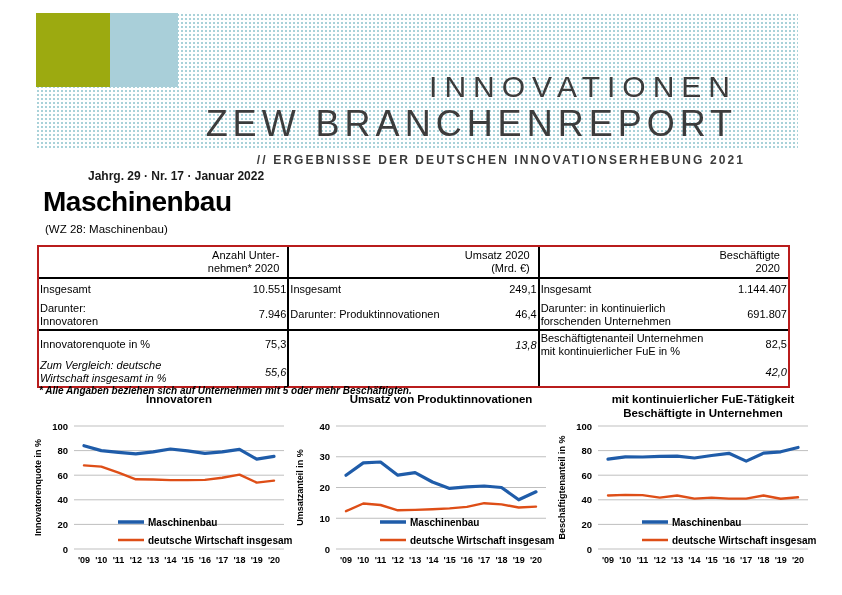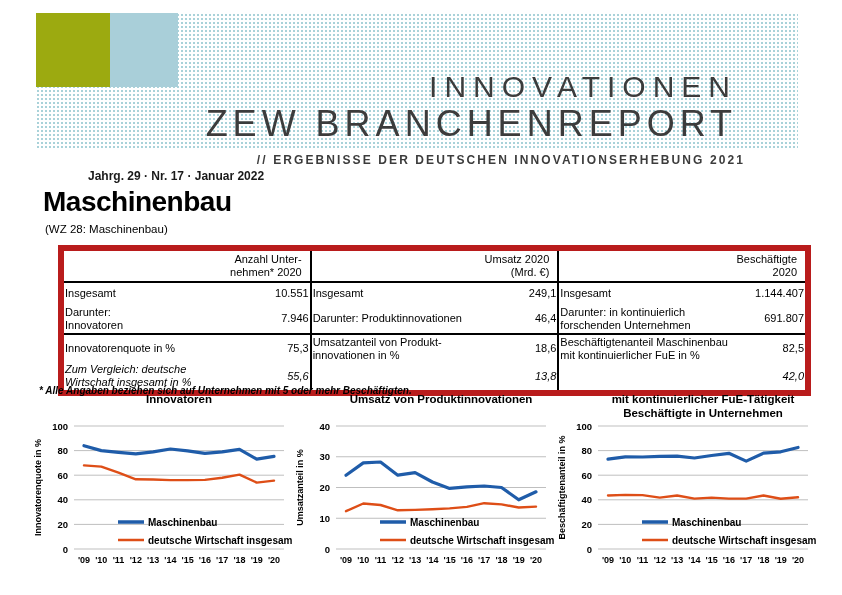--- a/index.html
+++ b/index.html
@@ -31,22 +31,22 @@
   }
   .issue { position:absolute; left:88px; top:169px; font-size:12px; font-weight:bold; color:#1a1a1a; }
 
   
   .report-title { position:absolute; left:43px; top:186px; margin:0; font-size:28px; font-weight:bold; letter-spacing:-0.5px; }
   .report-sub { position:absolute; left:45px; top:223px; font-size:11.5px; }
 
   
   .dtable {
     position:absolute; left:37px; top:245px; width:753px;
-    border:6px solid #b91c1c; display:flex; background:#fff; box-sizing:border-box;
-    font-size:11px; line-height:13px;margin-left:21px;
+    border:2px solid #b91c1c; display:flex; background:#fff; box-sizing:border-box;
+    font-size:11px; line-height:13px;
   }
   .tgroup { flex:1 1 0; border-right:2px solid #000; display:flex; flex-direction:column; min-width:0; }
   .tgroup:last-child { border-right:none; }
   .thead {
     height:27px; border-bottom:2px solid #000; box-sizing:content-box;
     text-align:right; padding:2px 8px 1px 8px;
   }
   .thead span { display:block; }
   .sec { border-bottom:2px solid #000; }
   .sec.last { border-bottom:none; }
@@ -144,27 +144,20 @@
         </div>
         <div class="trow r2">
           <div class="tlabel">
               <span>Darunter: Produktinnovationen</span>
               <span></span>
             </div>
           <div class="tval">46,4</div>
         </div>
       </div>
       <div class="sec last">
-        <div class="trow r3">
-          <div class="tlabel">
-              <span>Umsatzanteil von Produkt-</span>
-              <span>innovationen in %</span>
-            </div>
-          <div class="tval">18,6</div>
-        </div>
         <div class="trow r4 italic">
           <div class="tlabel">
               <span></span>
               <span></span>
             </div>
           <div class="tval">13,8</div>
         </div>
       </div>
     </div>
 
@@ -185,21 +178,21 @@
           <div class="tlabel">
               <span>Darunter: in kontinuierlich</span>
               <span>forschenden Unternehmen</span>
             </div>
           <div class="tval">691.807</div>
         </div>
       </div>
       <div class="sec last">
         <div class="trow r3">
           <div class="tlabel">
-              <span>Beschäftigtenanteil Maschinenbau</span>
+              <span>Beschäftigtenanteil Unternehmen</span>
               <span>mit kontinuierlicher FuE in %</span>
             </div>
           <div class="tval">82,5</div>
         </div>
         <div class="trow r4 italic">
           <div class="tlabel">
               <span></span>
               <span></span>
             </div>
           <div class="tval">42,0</div>

